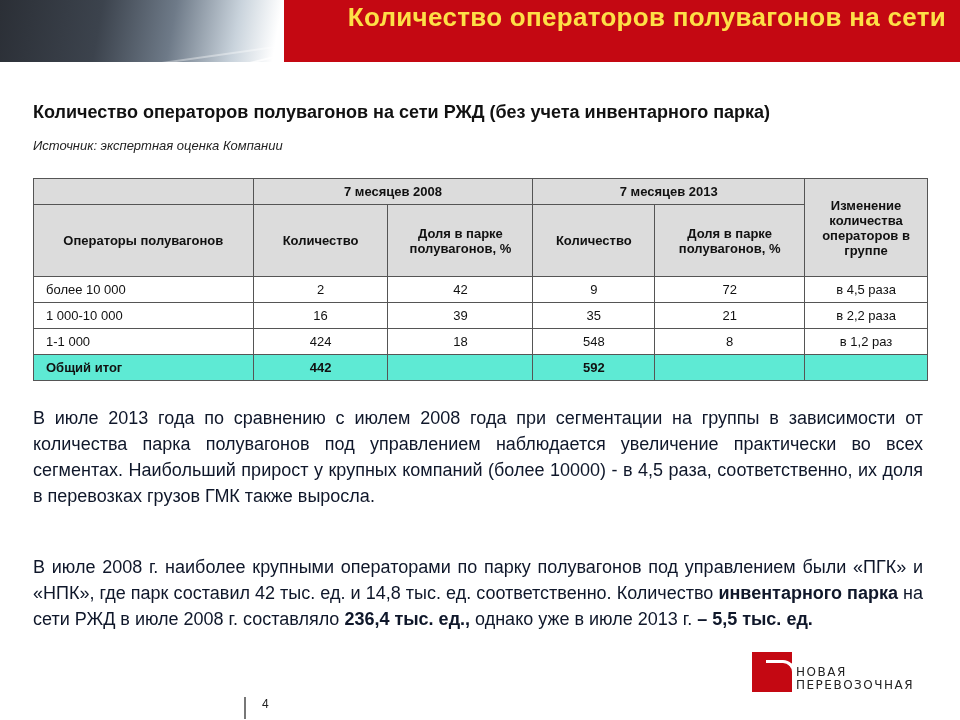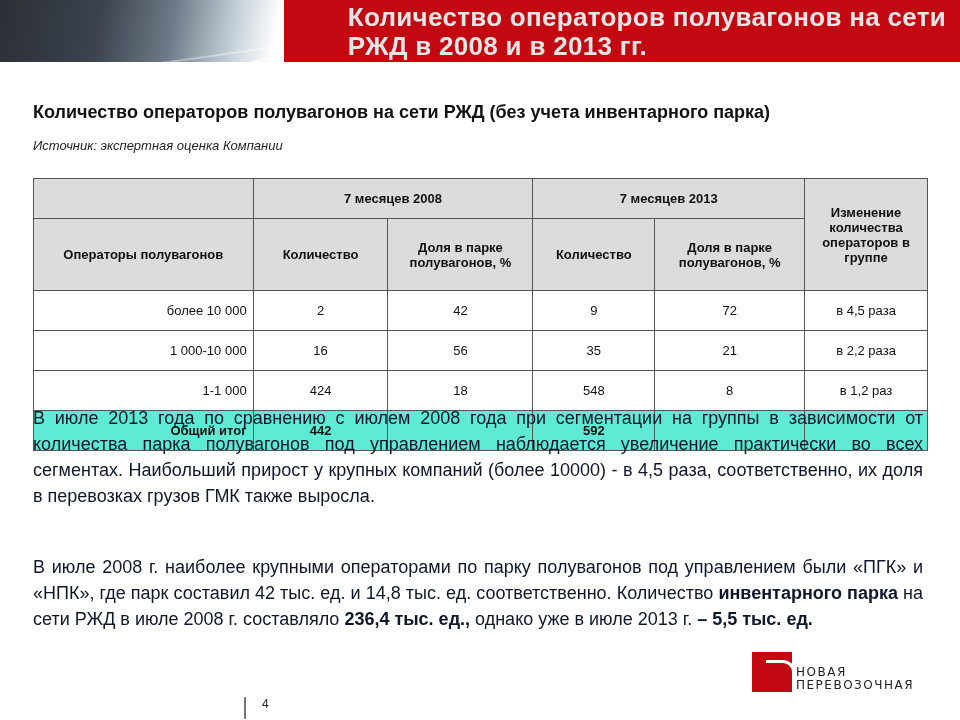--- a/index.html
+++ b/index.html
@@ -3,28 +3,28 @@
 <meta charset="utf-8">
 <style>
   html, body { margin:0; padding:0; }
   body { width:960px; height:720px; position:relative; background:#ffffff; overflow:hidden;
          font-family:"Liberation Sans", sans-serif; color:#111; }
   .banner { position:absolute; left:0; top:0; width:960px; height:62px; }
   .banner-photo { position:absolute; left:0; top:0; width:284px; height:62px;
      background: linear-gradient(100deg, #2b2f36 0%, #3c434d 35%, #6e7a88 60%, #c9d3dc 82%, #ffffff 96%); overflow:hidden; }
   .banner-photo .ray { position:absolute; height:2px; background:rgba(255,255,255,0.75); transform-origin:right center; }
   .banner-red { position:absolute; left:284px; top:0; width:676px; height:62px; background:#c40812; }
-  .banner-title { position:absolute; right:14px; top:3px; text-align:left; color:#e5e5e5;
+  .banner-title { position:absolute; right:14px; top:3px; text-align:right; color:#fde047;
      font-weight:bold; font-size:26px; line-height:29px; letter-spacing:0.3px; }
   .subtitle { position:absolute; left:33px; top:102px; font-size:18px; font-weight:bold; }
   .source { position:absolute; left:33px; top:138px; font-size:13px; font-style:italic; color:#222; }
   table.data { position:absolute; left:33px; top:178px; width:895px; border-collapse:collapse; font-size:13px; }
-  table.data td { border:1.5px solid #555; padding:7px 6px; height:25px; text-align:center; }
+  table.data td { border:1.5px solid #555; padding:0 6px; height:25px; text-align:center; }
   table.data .hdr td { background:#dcdcdc; font-weight:bold; }
-  table.data td.left { text-align:right; padding-left:12px; }
+  table.data td.left { text-align:left; padding-left:12px; }
   table.data .total td { background:#5eead4; font-weight:bold; }
   .para { position:absolute; left:33px; width:890px; font-size:18px; line-height:26px; text-align:justify; color:#0f172a; }
   .p1 { top:405px; }
   .p2 { top:554px; }
   .page-divider { position:absolute; left:244px; top:697px; width:2px; height:22px; background:#777; }
   .page-num { position:absolute; left:262px; top:697px; font-size:12px; color:#222; }
   .logo { position:absolute; left:752px; top:652px; width:190px; height:42px; }
   .logo-mark { position:absolute; left:0; top:0; width:40px; height:40px; background:#c40812; }
   .logo-mark .hook { position:absolute; left:14px; top:8px; width:26px; height:10px; border-top:3px solid #fff; border-right:3px solid #fff; border-radius:0 12px 0 0; }
   .logo-text { position:absolute; left:44px; top:14px; font-size:12px; line-height:13px; letter-spacing:1.5px; color:#222; font-family:"DejaVu Sans", sans-serif; }
@@ -35,21 +35,20 @@
 <div class="banner">
   <div class="banner-photo">
     <div class="ray" style="left:120px;top:52px;width:170px;transform:rotate(-14deg);"></div>
     <div class="ray" style="left:150px;top:60px;width:140px;transform:rotate(-22deg);"></div>
 
     <div class="ray" style="left:100px;top:44px;width:190px;transform:rotate(-8deg);opacity:0.5;"></div>
   </div>
   <div class="banner-red">
     <div class="banner-title">
       <div>Количество операторов полувагонов на сети</div>
-      <div>РЖД  в 2008 и в 2013 гг.</div>
     </div>
   </div>
 </div>
 
 <div class="subtitle">Количество операторов полувагонов на сети РЖД (без учета инвентарного парка)</div>
 <div class="source">Источник: экспертная оценка Компании</div>
 
 <table class="data">
   <colgroup>
     <col style="width:220px">
@@ -77,21 +76,21 @@
     <td class="left">более 10 000</td>
     <td>2</td>
     <td>42</td>
     <td>9</td>
     <td>72</td>
     <td>в 4,5 раза</td>
   </tr>
   <tr>
     <td class="left">1 000-10 000</td>
     <td>16</td>
-    <td>56</td>
+    <td>39</td>
     <td>35</td>
     <td>21</td>
     <td>в 2,2 раза</td>
   </tr>
   <tr>
     <td class="left">1-1 000</td>
     <td>424</td>
     <td>18</td>
     <td>548</td>
     <td>8</td>

